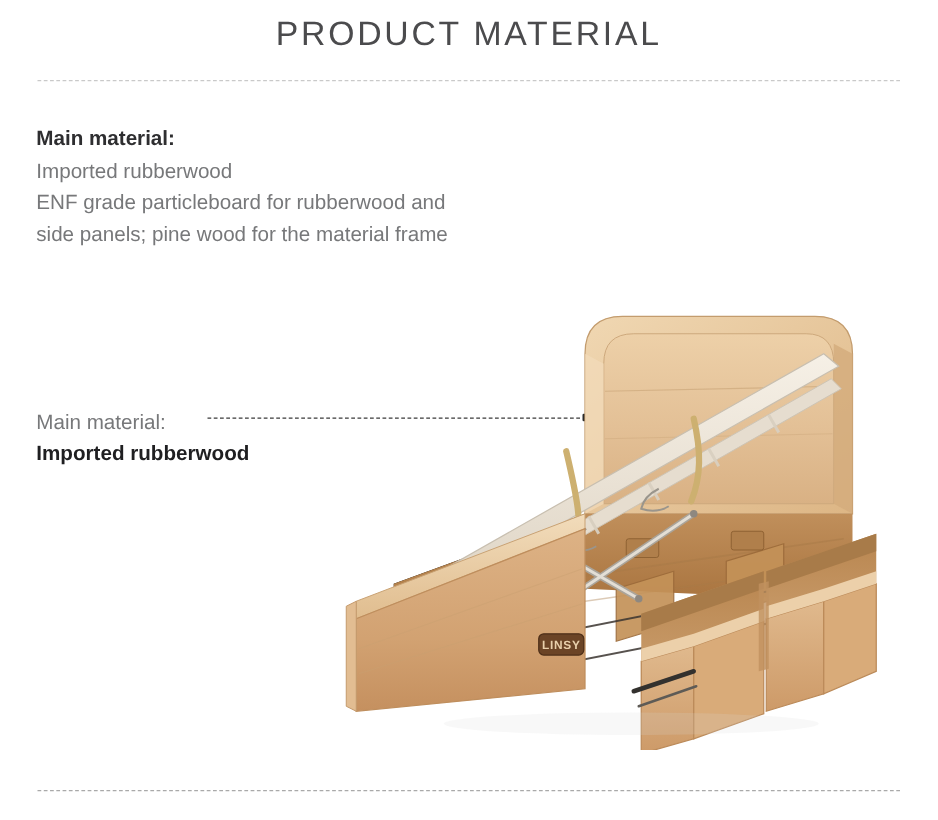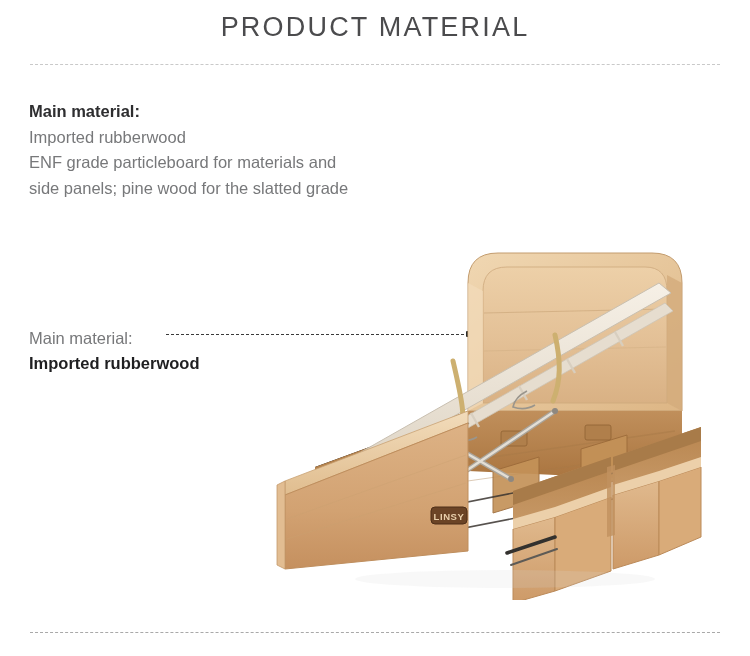--- a/index.html
+++ b/index.html
@@ -117,22 +117,22 @@
 
 <div id="page">
 
   <div class="page-title">PRODUCT MATERIAL</div>
 
   <div class="divider divider-top"></div>
 
   <div class="spec-block">
     <div class="spec-line label">Main material:</div>
     <div class="spec-line">Imported rubberwood</div>
-    <div class="spec-line">ENF grade particleboard for materials and</div>
-    <div class="spec-line">side panels; pine wood for the slatted grade</div>
+    <div class="spec-line">ENF grade particleboard for rubberwood and</div>
+    <div class="spec-line">side panels; pine wood for the material frame</div>
   </div>
 
   <div class="callout">
     <div class="callout-label">Main material:</div>
     <div class="callout-value">Imported rubberwood</div>
   </div>
   <div class="leader"></div>
   <div class="leader-dot"></div>
 
   <div class="photo">

